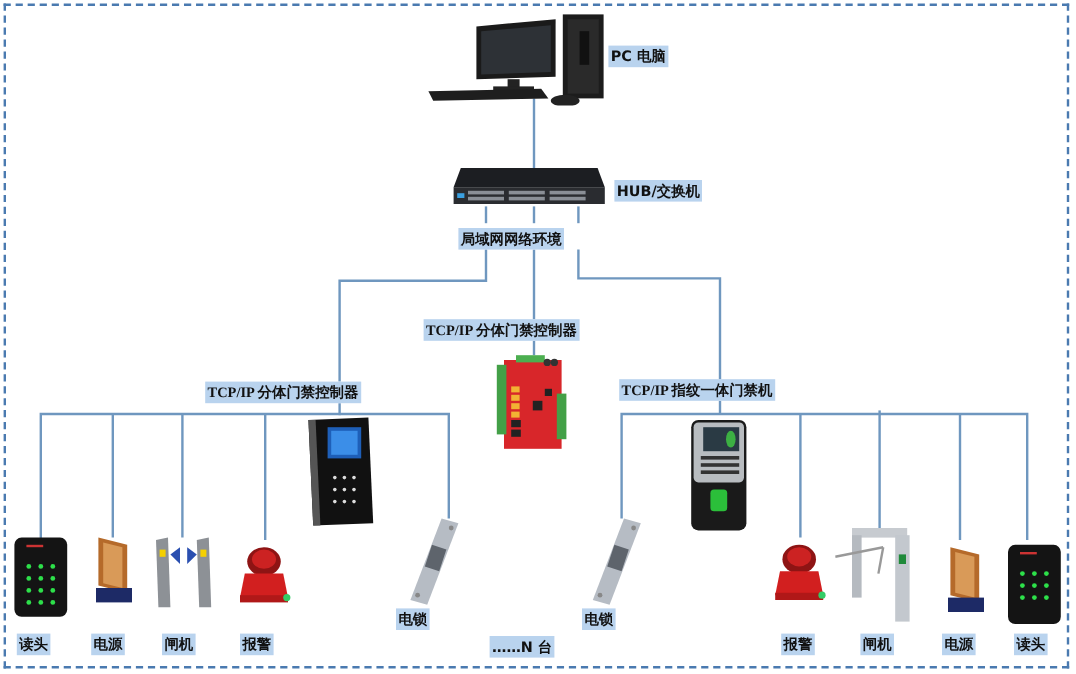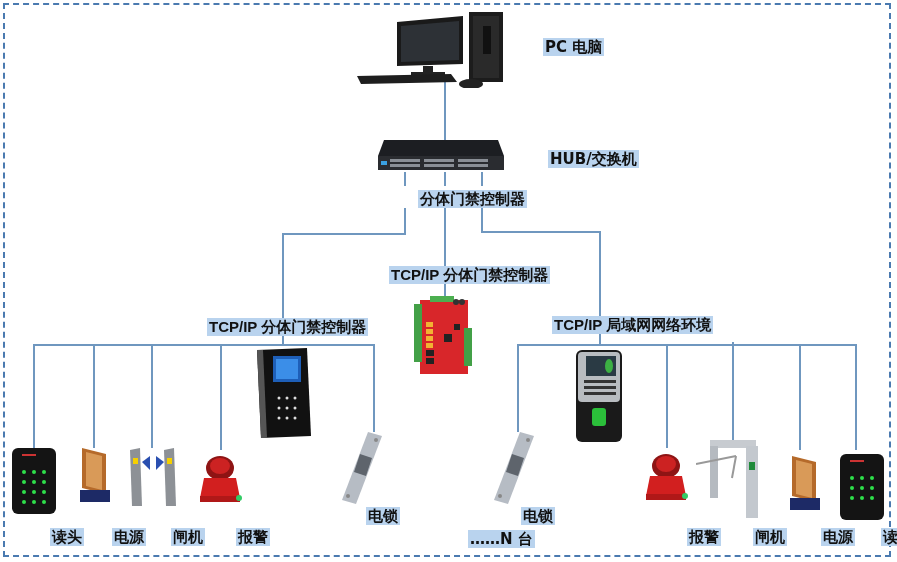--- a/index.html
+++ b/index.html
@@ -1,19 +1,19 @@
 <!DOCTYPE html>
 <html><head>
 <meta charset="utf-8">
 <style>
   html, body { margin:0; padding:0; background:#ffffff; }
   body { width:897px; height:562px; position:relative; overflow:hidden; font-family:"DejaVu Sans", sans-serif; }
   .frame { position:absolute; left:3px; top:3px; width:888px; height:554px; border:2px dashed #4a7ab0; box-sizing:border-box; }
-  .lbl { position:absolute; background:#b9d3ee; color:#111; font-weight:bold; font-size:15px; line-height:18px; padding:0 2px; white-space:nowrap;margin-left:36px; }
-  .lbl.serif { font-family:Liberation Sans, sans-serif; }
+  .lbl { position:absolute; background:#b9d3ee; color:#111; font-weight:bold; font-size:12px; line-height:18px; padding:0 2px; white-space:nowrap; }
+  .lbl.serif { font-family:Liberation Serif, serif; }
   svg.wires { position:absolute; left:0; top:0; }
   .dev { position:absolute; }
 </style>
 </head>
 <body>
 
 <div class="frame"></div>
 
 <svg class="wires" width="897" height="562">
   <g stroke="#6f97bf" stroke-width="2" fill="none">
@@ -59,21 +59,21 @@
       <rect x="14" y="26" width="30" height="3"></rect>
     <rect x="48" y="21" width="30" height="3"></rect>
       <rect x="48" y="26" width="30" height="3"></rect>
     <rect x="82" y="21" width="30" height="3"></rect>
       <rect x="82" y="26" width="30" height="3"></rect>
   </g>
   <rect x="5" y="23" width="6" height="4" fill="#3aa0e0"></rect>
 </svg>
 <div class="lbl" style="left:512px;top:150px">HUB/交换机</div>
 
-<div class="lbl" style="left:382px;top:190px">分体门禁控制器</div>
+<div class="lbl" style="left:382px;top:190px">局域网网络环境</div>
 
 <div class="lbl serif" style="left:353px;top:266px">TCP/IP 分体门禁控制器</div>
 <svg class="dev" style="left:412px;top:294px" width="62" height="84">
   <rect x="8" y="6" width="48" height="74" fill="#d8262a"></rect>
   <rect x="18" y="2" width="24" height="6" fill="#4caf50"></rect>
   <rect x="2" y="10" width="8" height="58" fill="#43a047"></rect>
   <rect x="52" y="34" width="8" height="38" fill="#43a047"></rect>
   <g fill="#f2b233">
       <rect x="14" y="28" width="7" height="5"></rect>
       <rect x="14" y="35" width="7" height="5"></rect>
@@ -102,21 +102,21 @@
       <circle cx="42" cy="52" r="1.5"></circle>
       <circle cx="26" cy="62" r="1.5"></circle>
       <circle cx="34" cy="62" r="1.5"></circle>
       <circle cx="42" cy="62" r="1.5"></circle>
       <circle cx="26" cy="72" r="1.5"></circle>
       <circle cx="34" cy="72" r="1.5"></circle>
       <circle cx="42" cy="72" r="1.5"></circle>
     </g>
 </svg>
 
-<div class="lbl serif" style="left:516px;top:316px">TCP/IP 局域网网络环境</div>
+<div class="lbl serif" style="left:516px;top:316px">TCP/IP 指纹一体门禁机</div>
 <svg class="dev" style="left:574px;top:348px" width="50" height="96">
   <rect x="2" y="2" width="46" height="92" rx="6" fill="#1a1a1a"></rect>
   <rect x="4" y="4" width="42" height="50" rx="4" fill="#b8bcc0"></rect>
   <rect x="12" y="8" width="30" height="20" fill="#2a3a44"></rect>
   <ellipse cx="35" cy="18" rx="4" ry="7" fill="#3cb043"></ellipse>
   <g fill="#333">
       <rect x="10" y="32" width="32" height="3"></rect>
       <rect x="10" y="38" width="32" height="3"></rect>
       <rect x="10" y="44" width="32" height="3"></rect>
     </g>
@@ -174,21 +174,21 @@
 <div class="lbl" style="left:200px;top:528px">报警</div>
 <div class="lbl" style="left:330px;top:507px">电锁</div>
 
 <svg class="dev" style="left:490px;top:430px" width="52" height="76">
   <polygon points="30,2 44,6 18,74 4,70" fill="#b6bcc4"></polygon>
   <polygon points="22,24 34,28 28,46 16,42" fill="#5e646c"></polygon>
   <circle cx="38" cy="10" r="2" fill="#888"></circle>
     <circle cx="10" cy="66" r="2" fill="#888"></circle>
 </svg>
 <div class="lbl" style="left:485px;top:507px">电锁</div>
-<div class="lbl" style="left:432px;top:530px">……N 台</div>
+<div class="lbl" style="left:408px;top:530px">……N 台</div>
 
 <svg class="dev" style="left:642px;top:452px" width="48" height="52">
   <ellipse cx="24" cy="14" rx="14" ry="12" fill="#8e1414"></ellipse>
   <ellipse cx="24" cy="12" rx="10" ry="8" fill="#c22"></ellipse>
   <polygon points="8,24 40,24 44,44 4,44" fill="#d21f1f"></polygon>
   <rect x="4" y="42" width="40" height="6" fill="#b01818"></rect>
   <circle cx="43" cy="44" r="3" fill="#3c6"></circle>
 </svg>
 <svg class="dev" style="left:696px;top:438px" width="70" height="82">
   <rect x="14" y="2" width="46" height="8" fill="#c7cbd0"></rect>

